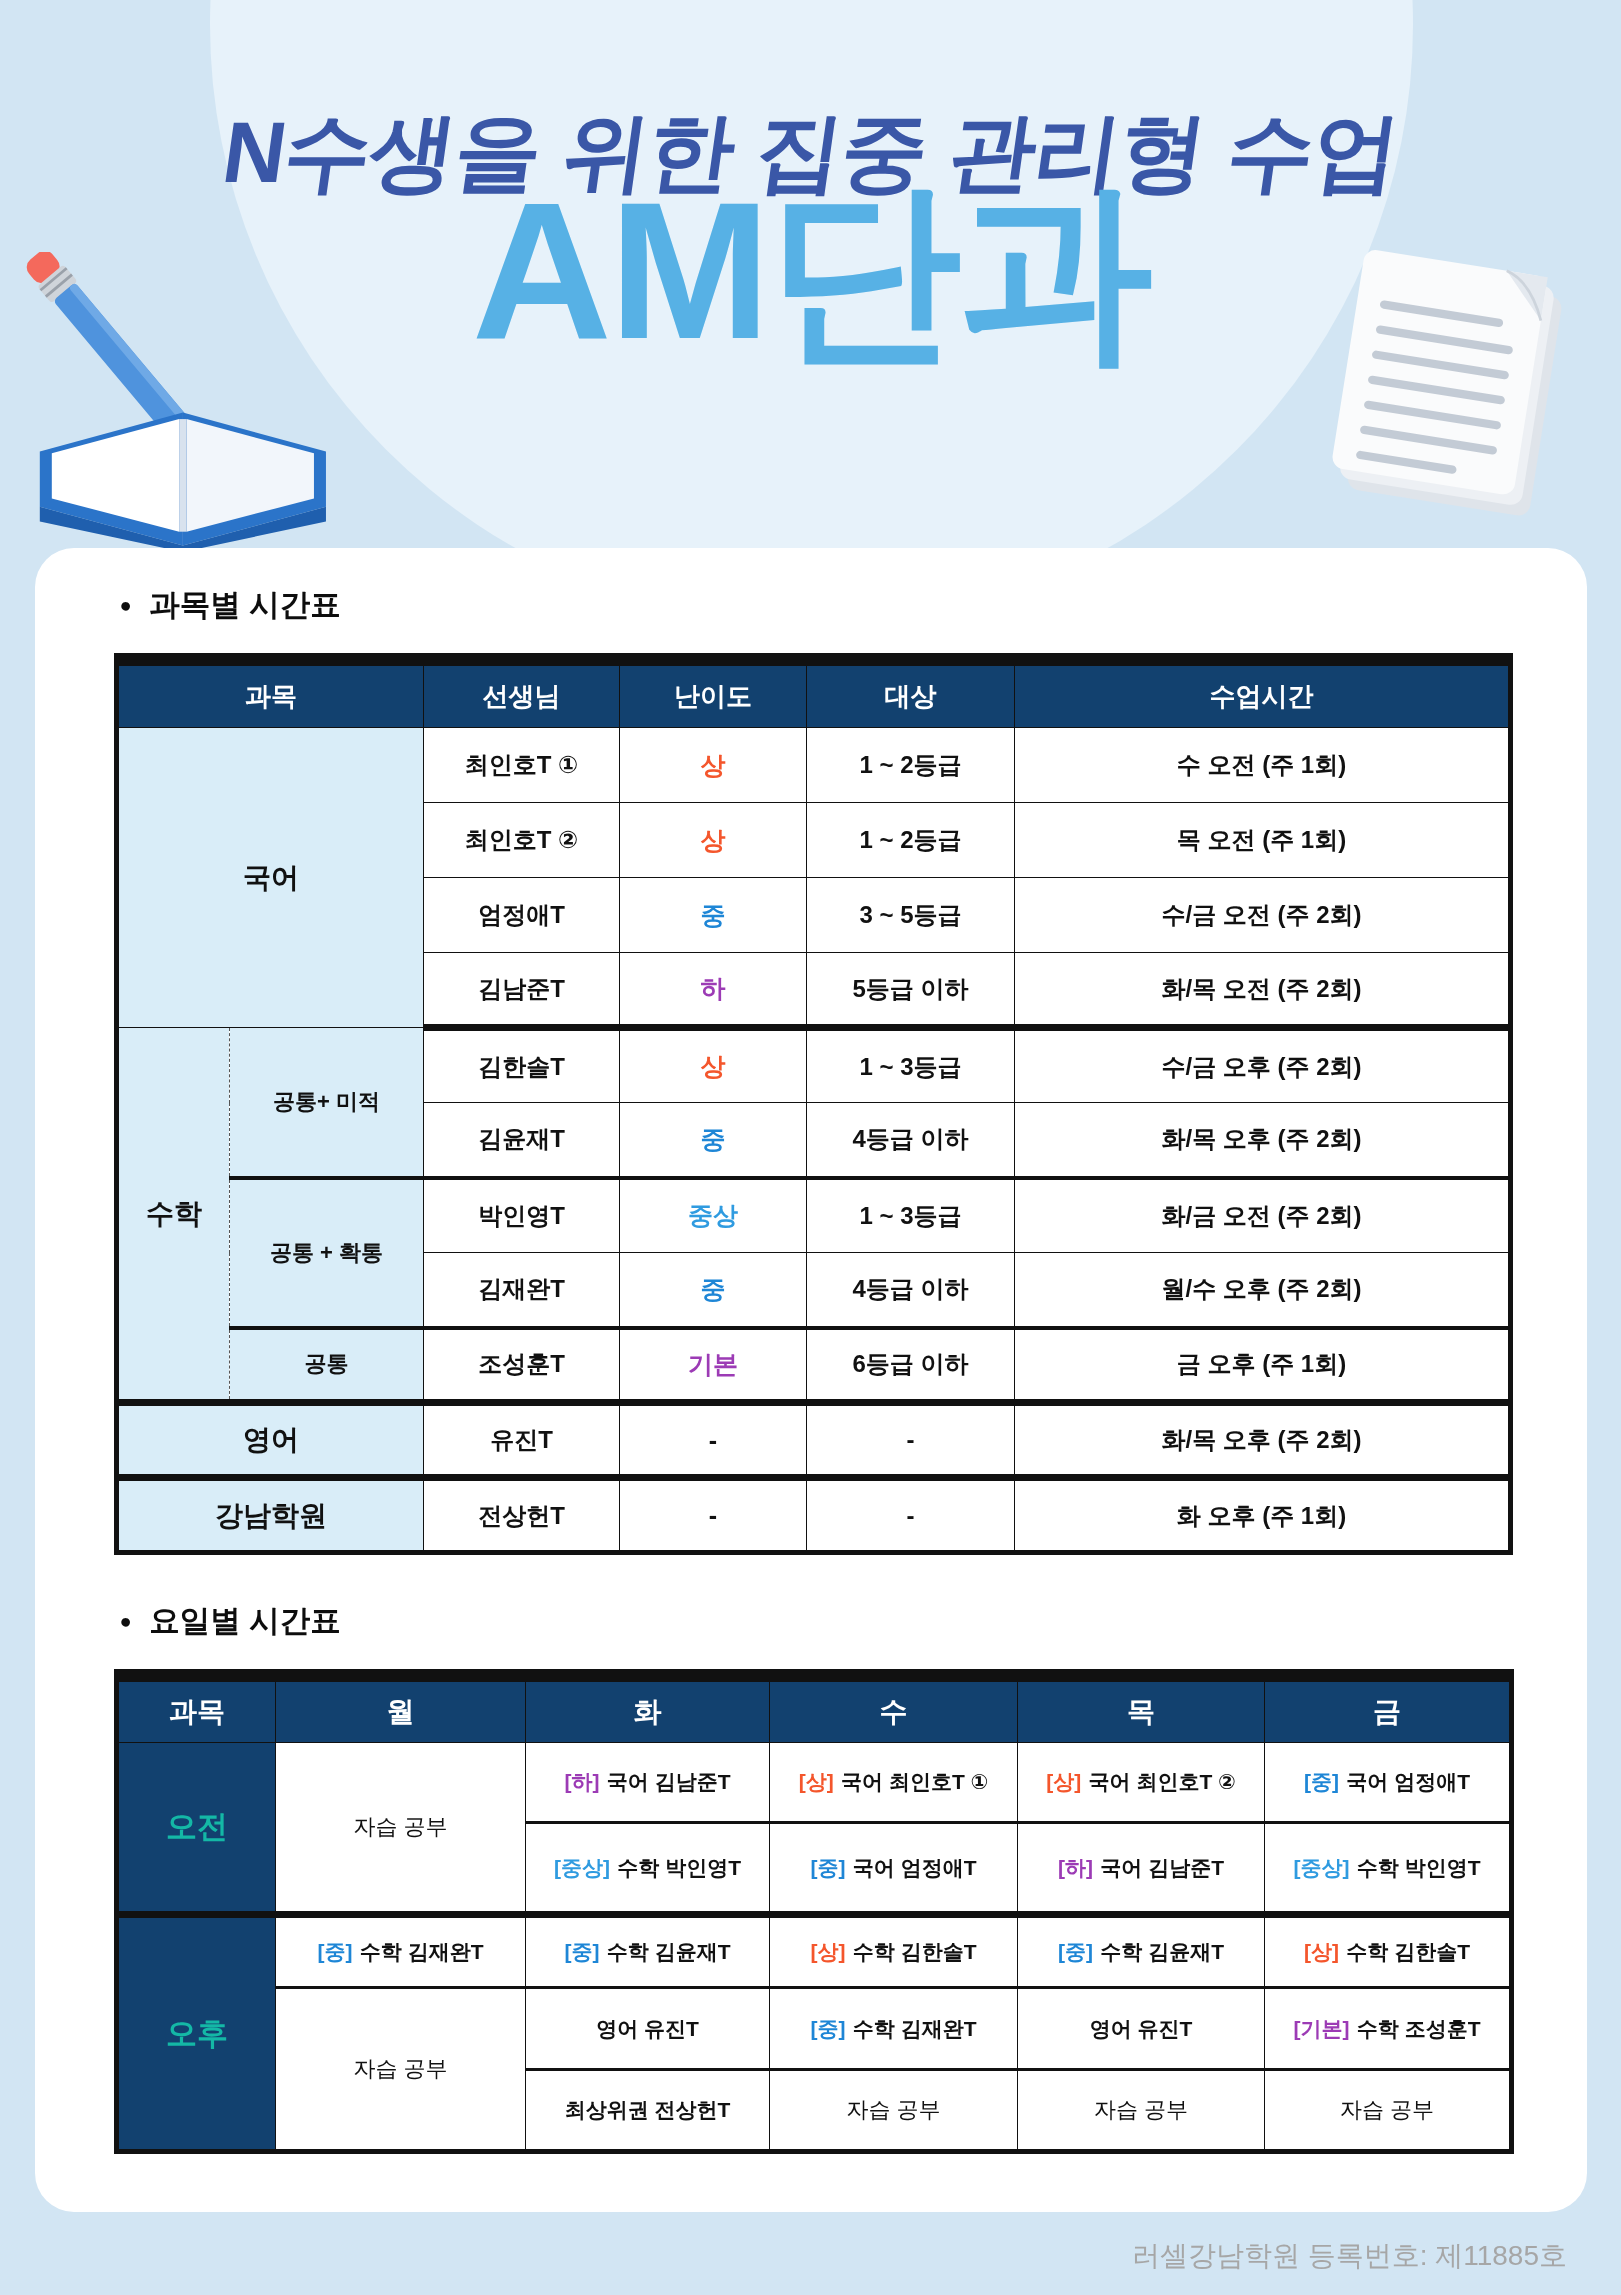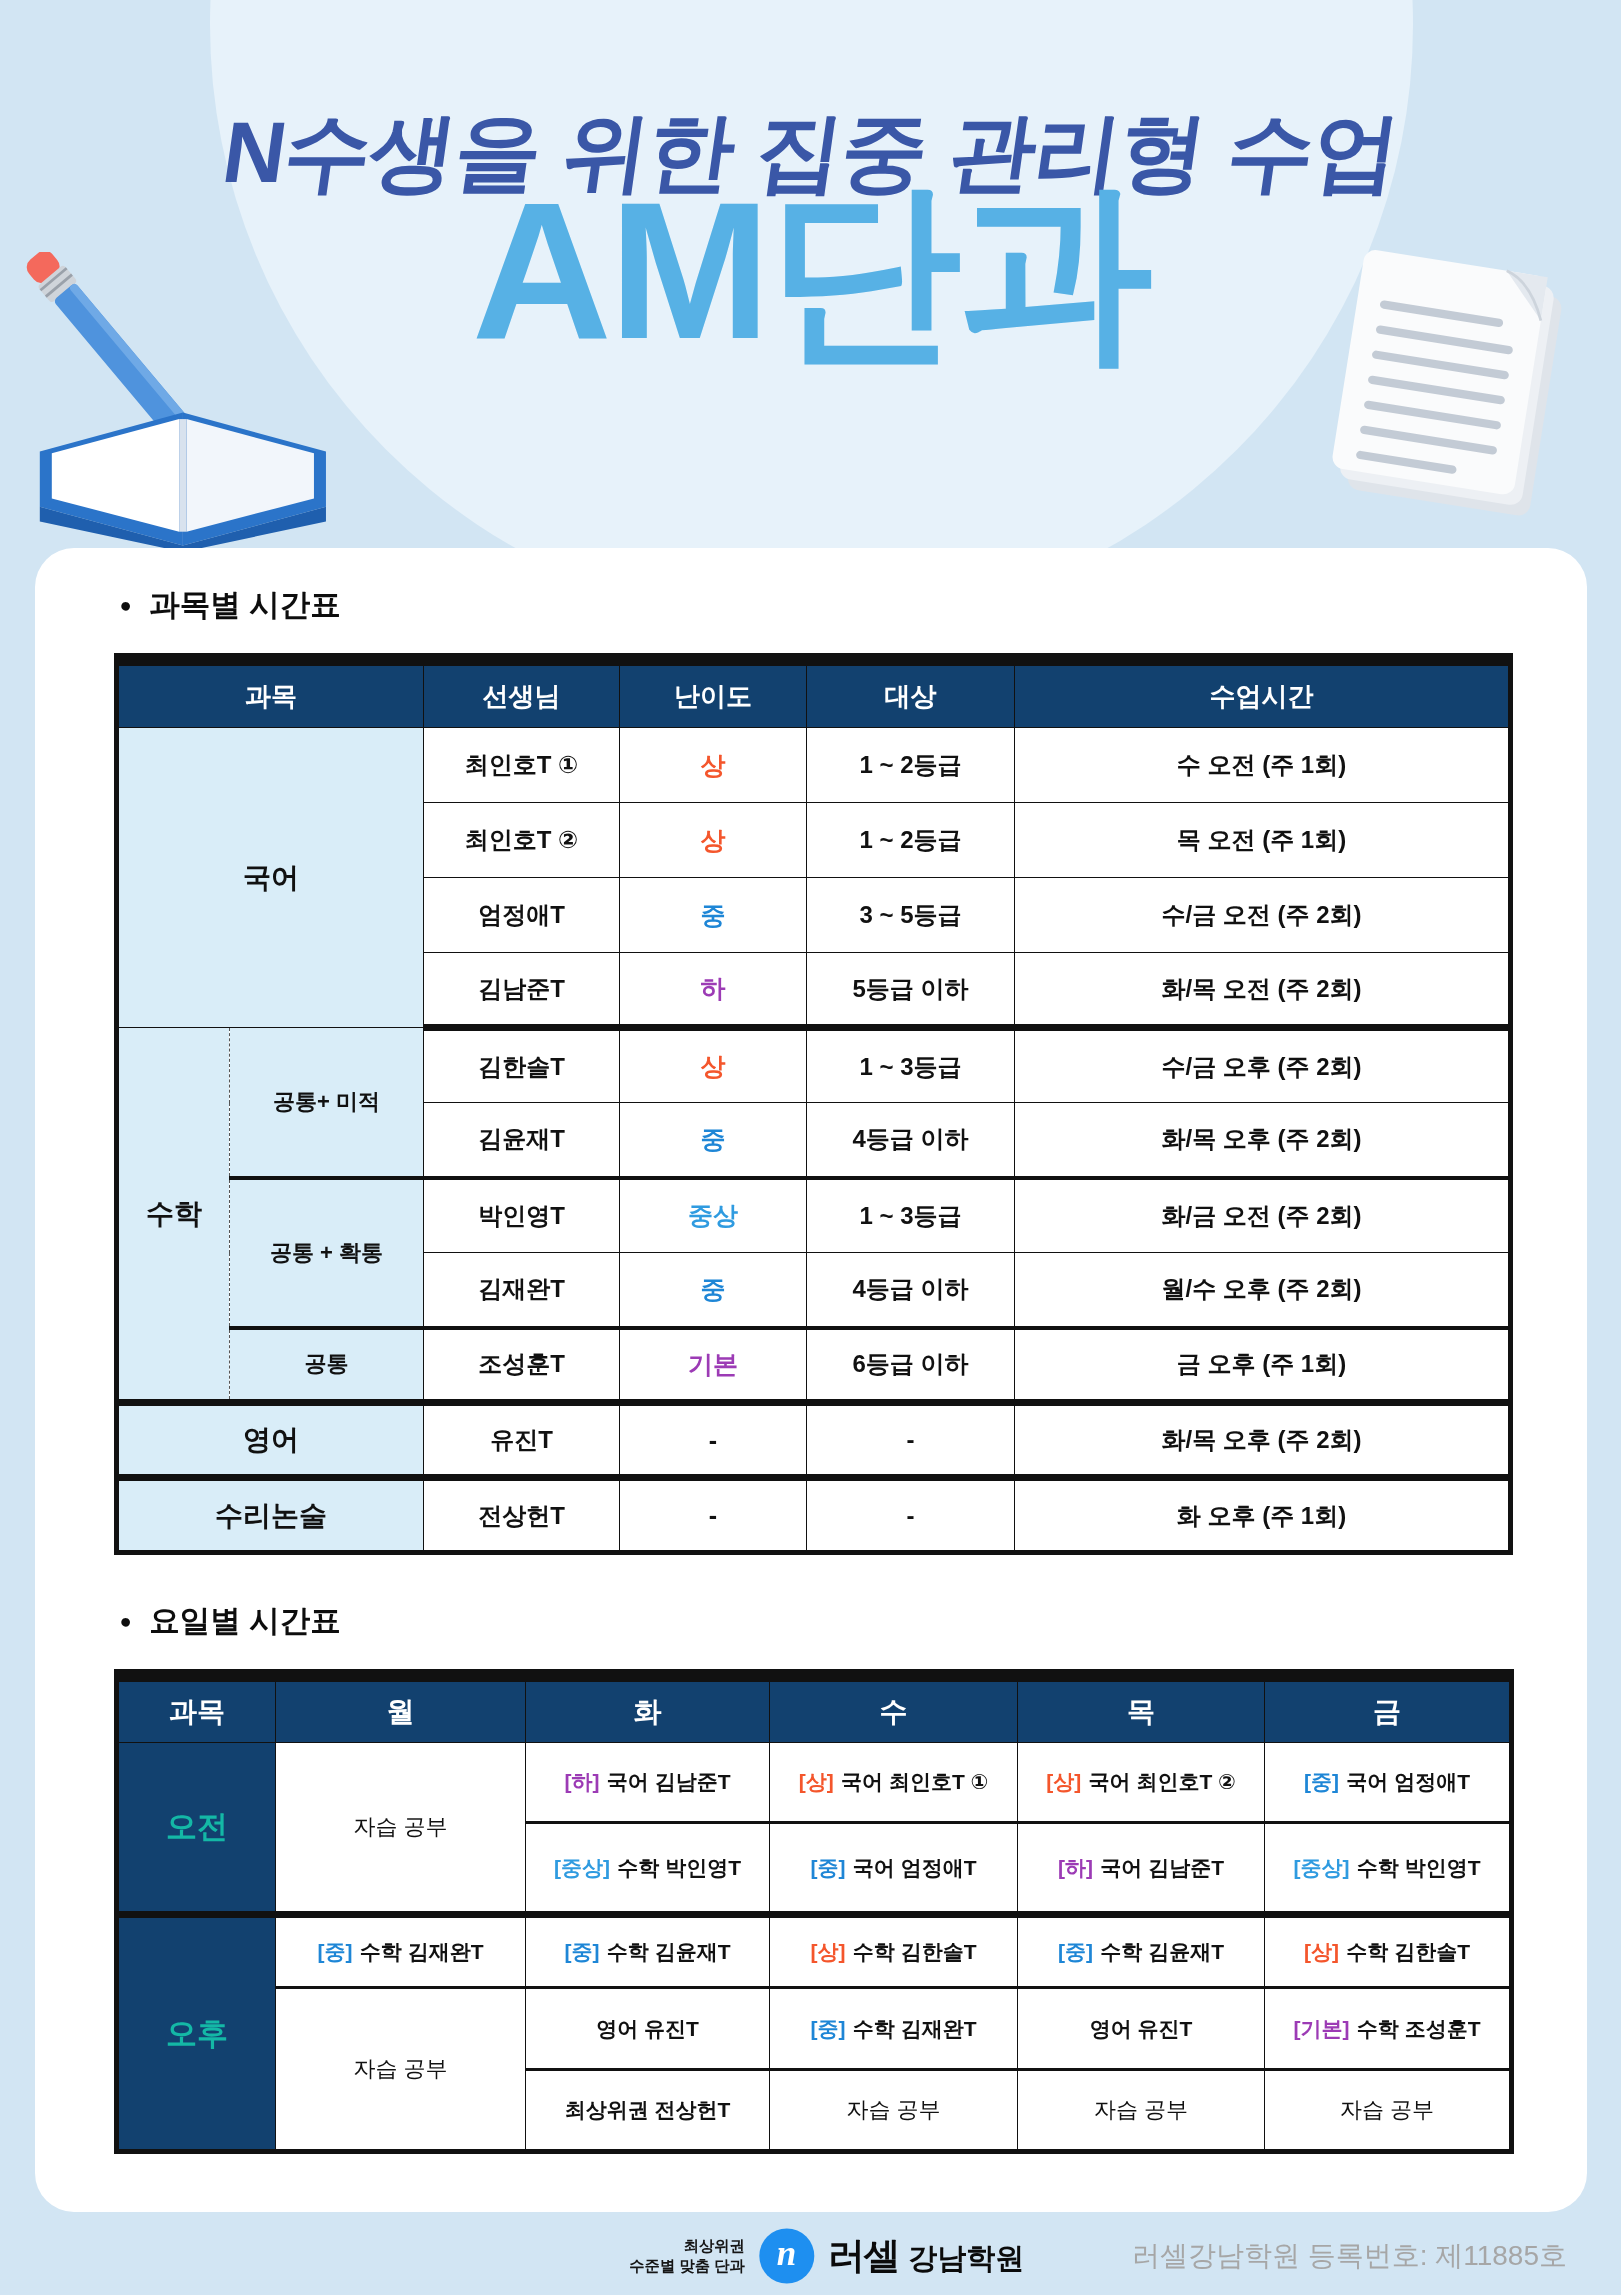--- a/index.html
+++ b/index.html
@@ -271,21 +271,21 @@
           <td class="bthick">금 오후 (주 1회)</td>
         </tr>
         <tr>
           <td class="subj bthick" colspan="2">영어</td>
           <td class="bthick">유진T</td>
           <td class="c-level bthick lv-dash">-</td>
           <td class="bthick">-</td>
           <td class="bthick">화/목 오후 (주 2회)</td>
         </tr>
         <tr>
-          <td class="subj" colspan="2">수리논술</td>
+          <td class="subj" colspan="2">강남학원</td>
           <td>전상헌T</td>
           <td class="c-level lv-dash">-</td>
           <td>-</td>
           <td>화 오후 (주 1회)</td>
         </tr>
       </tbody>
     </table>
 
     <div class="sec-title second">
       <span class="bullet">●</span>
@@ -347,28 +347,15 @@
           <td><span class="selftext">자습 공부</span></td>
           <td><span class="selftext">자습 공부</span></td>
         </tr>
       </tbody>
     </table>
 
   </div>
 </div>
 
 <div class="footer">
-  <div class="footer-center">
-    <div class="tagline">
-      <div>최상위권</div>
-      <div>수준별 맞춤 단과</div>
-    </div>
-    <div class="mark">
-        <span>n</span>
-      </div>
-    <div class="brand-row">
-      <span class="brand">러셀</span>
-      <span class="brand-suffix">강남학원</span>
-    </div>
-  </div>
   <div class="reg">러셀강남학원 등록번호: 제11885호</div>
 </div>
 
 
 </body></html>

